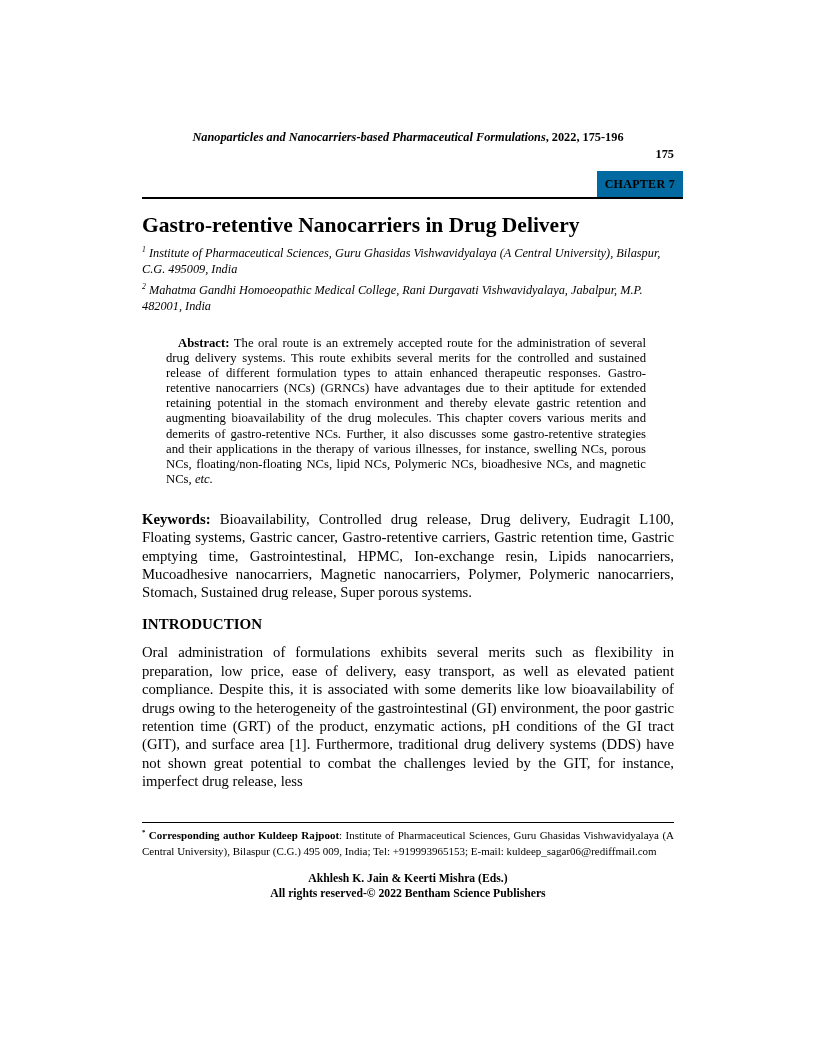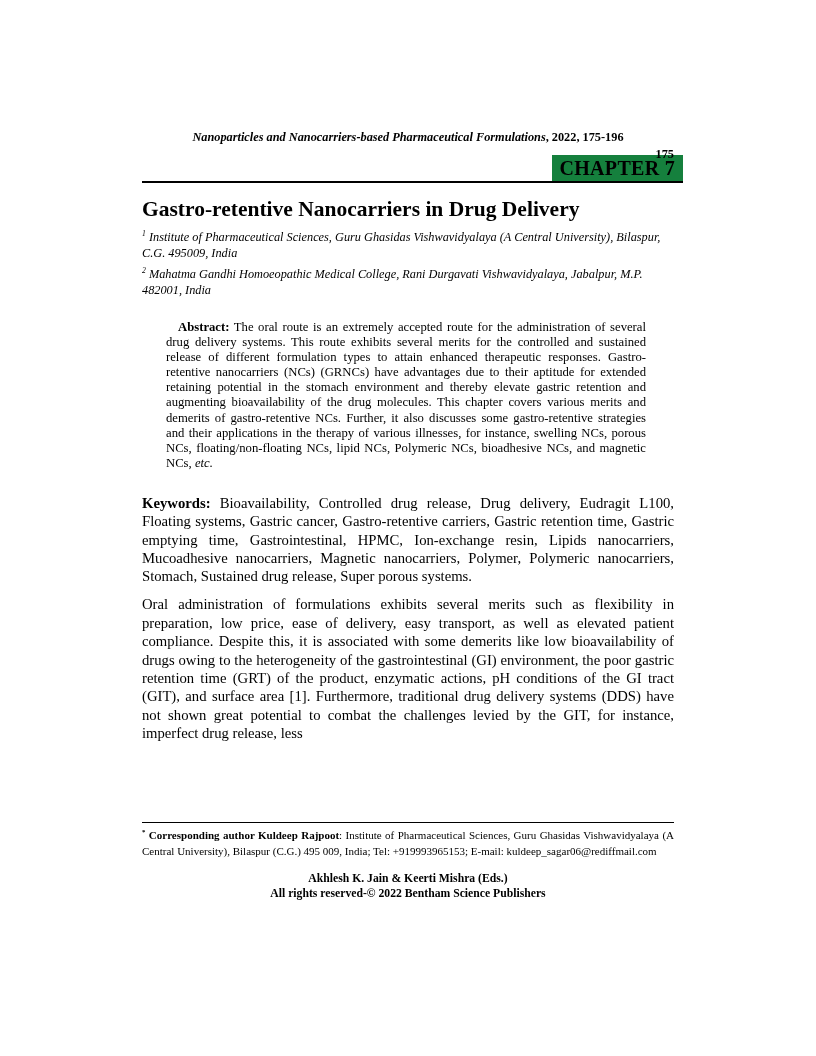--- a/index.html
+++ b/index.html
@@ -23,25 +23,26 @@
   .rh-title { font-style:italic; }
   .rh-page { position:absolute; right:0; top:17px; }
   
   .chapter-row {
     margin:10px -9px 0 0;
     border-bottom:2.5px solid #000;
     text-align:right;
   }
   .chapter-badge {
     display:inline-block;
-    background:#15803d;
+    background:#0369a1;
     font-weight:bold;
-    font-size:20px; line-height:22px;
+    font-size:12px; line-height:22px;
     padding:2px 8px;
     letter-spacing:0.3px;
+    margin-top:16px;
   }
   .doc-title {
     margin:13px 0 0 0;
     font-size:21.5px; line-height:27px; font-weight:bold;
   }
   .authors {
     margin:12px 0 0 0;
     font-size:14.5px; line-height:18px;
   }
   .authors .author-name { font-weight:bold; }
@@ -114,20 +115,21 @@
 
 
   <p class="affiliation"><span class="aff-sup">1</span><span> Institute of Pharmaceutical Sciences, Guru Ghasidas Vishwavidyalaya (A Central University), Bilaspur, C.G. 495009, India</span></p>
 
   <p class="affiliation"><span class="aff-sup">2</span><span> Mahatma Gandhi Homoeopathic Medical College, Rani Durgavati Vishwavidyalaya, Jabalpur, M.P. 482001, India</span></p>
 
   <div class="abstract"><span class="abstract-label">Abstract:</span><span> The oral route is an extremely accepted route for the administration of several drug delivery systems. This route exhibits several merits for the controlled and sustained release of different formulation types to attain enhanced therapeutic responses. Gastro-retentive nanocarriers (NCs) (GRNCs) have advantages due to their aptitude for extended retaining potential in the stomach environment and thereby elevate gastric retention and augmenting bioavailability of the drug molecules. This chapter covers various merits and demerits of gastro-retentive NCs. Further, it also discusses some gastro-retentive strategies and their applications in the therapy of various illnesses, for instance, swelling NCs, porous NCs, floating/non-floating NCs, lipid NCs, Polymeric NCs, bioadhesive NCs, and magnetic NCs, </span><span class="etc-italic">etc.</span></div>
 
   <p class="keywords"><span class="keywords-label">Keywords:</span><span> Bioavailability, Controlled drug release, Drug delivery, Eudragit L100, Floating systems, Gastric cancer, Gastro-retentive carriers, Gastric retention time, Gastric emptying time, Gastrointestinal, HPMC, Ion-exchange resin, Lipids nanocarriers, Mucoadhesive nanocarriers, Magnetic nanocarriers, Polymer, Polymeric nanocarriers, Stomach, Sustained drug release, Super porous systems.</span></p>
 
+  <h2 class="section-heading">INTRODUCTION</h2>
 
   <p class="body-par">Oral administration of formulations exhibits several merits such as flexibility in preparation, low price, ease of delivery, easy transport, as well as elevated patient compliance. Despite this, it is associated with some demerits like low bioavailability of drugs owing to the heterogeneity of the gastrointestinal (GI) environment, the poor gastric retention time (GRT) of the product, enzymatic actions, pH conditions of the GI tract (GIT), and surface area [1]. Furthermore, traditional drug delivery systems (DDS) have not shown great potential to combat the challenges levied by the GIT, for instance, imperfect drug release, less</p>
 
   <div class="footnote-area">
     <p class="footnote"><span class="fn-sup">*</span><span class="fn-bold"> Corresponding author Kuldeep Rajpoot</span><span>: Institute of Pharmaceutical Sciences, Guru Ghasidas Vishwavidyalaya (A Central University), Bilaspur (C.G.) 495 009, India; Tel: +919993965153; E-mail: kuldeep_sagar06@rediffmail.com</span></p>
     <div class="page-footer">
       <div>Akhlesh K. Jain &amp; Keerti Mishra (Eds.)</div>
       <div>All rights reserved-© 2022 Bentham Science Publishers</div>
     </div>
   </div>

